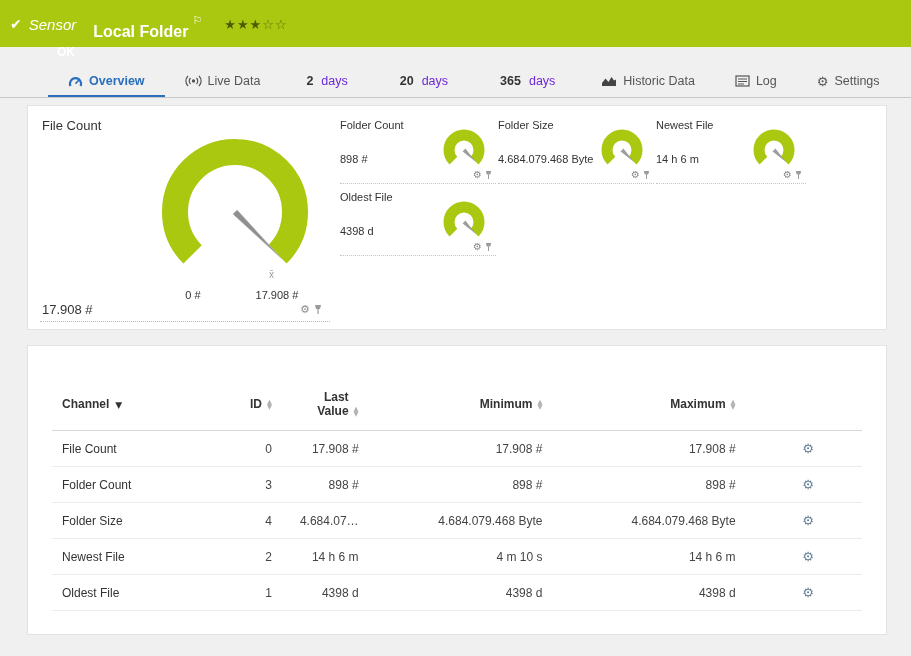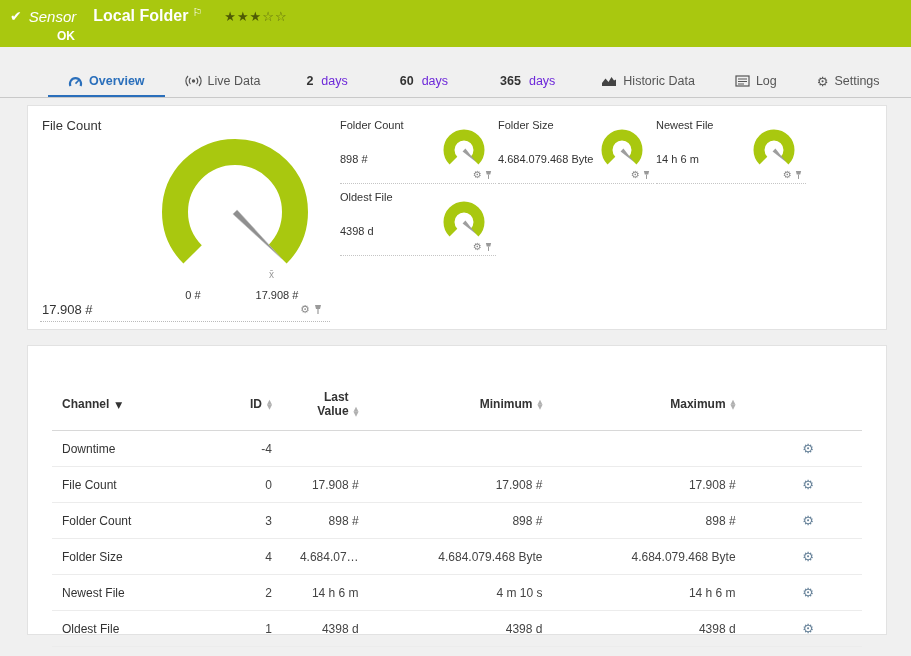--- a/index.html
+++ b/index.html
@@ -5,21 +5,21 @@
   * { margin:0; padding:0; box-sizing:border-box; }
   html,body { background:#fff; }
   body { font-family:"Liberation Sans","DejaVu Sans",sans-serif; }
   .screen { width:911px; height:656px; background:#f0f0f0; position:relative; overflow:hidden; }
 
   
   .topbar { background:#a9c80f; height:47px; padding:7px 10px 0 10px; color:#fff; }
   .topbar-line1 { display:flex; align-items:center; }
   .check { font-size:14px; font-weight:bold; margin-right:7px; }
   .kind { font-style:italic; font-size:15px; margin-right:17px; }
-  .title { font-weight:bold; font-size:16px; }
+  .title { font-weight:bold; font-size:16px;margin-top:16px; }
   .flag { font-size:11px; margin-left:4px; position:relative; top:-4px; }
   .stars { margin-left:22px; font-size:13px; color:#4e5a05; letter-spacing:1px; }
   .stars .empty { color:#5d6a10; }
   .status-ok { font-weight:bold; font-size:12px; margin:4px 0 0 47px; }
 
   
   .tabbar { display:flex; align-items:flex-end; height:31px; margin-top:20px;
             border-bottom:1px solid #c9c9c9; padding-left:48px; white-space:nowrap; overflow:hidden; }
   .tab { display:flex; align-items:center; gap:6px; padding:6px 20px 7px; font-size:12.5px;
          color:#555; cursor:pointer; border-bottom:3px solid transparent; margin-bottom:-1px; }
@@ -103,21 +103,21 @@
           <path d="M3 1 A7 7 0 0 0 3 11" fill="none" stroke="#555" stroke-width="1.2"></path>
           <path d="M14 1 A7 7 0 0 1 14 11" fill="none" stroke="#555" stroke-width="1.2"></path>
         </svg>
       <span>Live Data</span>
     </div>
     <div class="tab days">
       <span class="num">2</span>
       <span class="lbl">days</span>
     </div>
     <div class="tab days">
-      <span class="num">60</span>
+      <span class="num">20</span>
       <span class="lbl">days</span>
     </div>
     <div class="tab days">
       <span class="num">365</span>
       <span class="lbl">days</span>
     </div>
     <div class="tab">
       <svg width="16" height="12" viewBox="0 0 16 12">
           <path d="M1 11 V8 L4.5 3.5 L7.5 7 L10.5 2 L13 5.5 L15 4.5 V11 Z" fill="#444"></path>
         </svg>
@@ -255,28 +255,20 @@
               </span></th>
           <th><span>Maximum</span><span class="sort">
                 <span>▲</span>
                 <span>▼</span>
               </span></th>
           <th></th>
         </tr>
       </thead>
       <tbody>
         <tr>
-          <td class="left">Downtime</td>
-          <td>-4</td>
-          <td></td>
-          <td></td>
-          <td></td>
-          <td class="gearcol"><span class="row-gear">⚙</span></td>
-        </tr>
-        <tr>
           <td class="left">File Count</td>
           <td>0</td>
           <td>17.908 #</td>
           <td>17.908 #</td>
           <td>17.908 #</td>
           <td class="gearcol"><span class="row-gear">⚙</span></td>
         </tr>
         <tr>
           <td class="left">Folder Count</td>
           <td>3</td>

